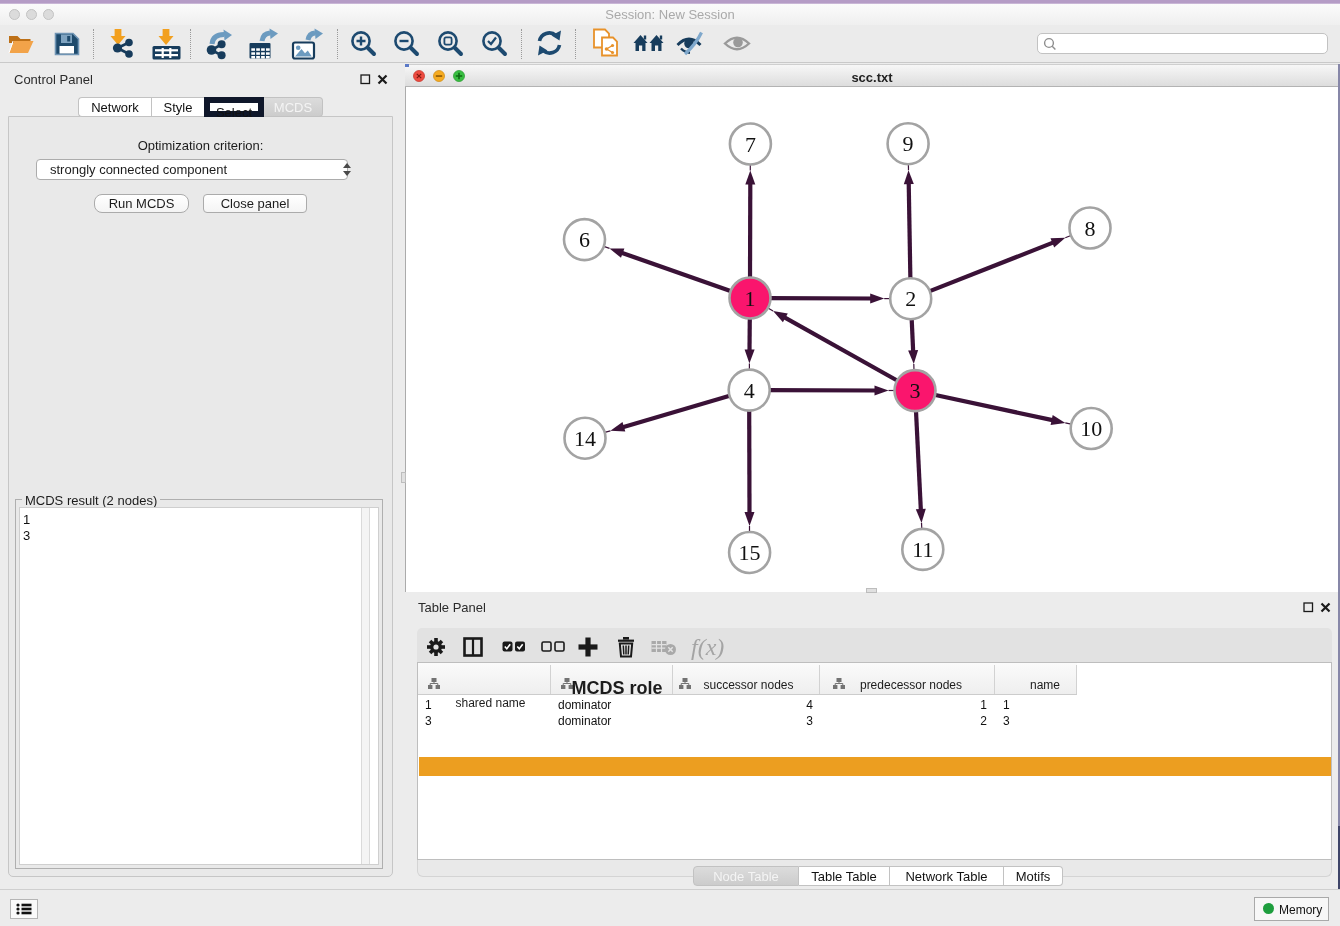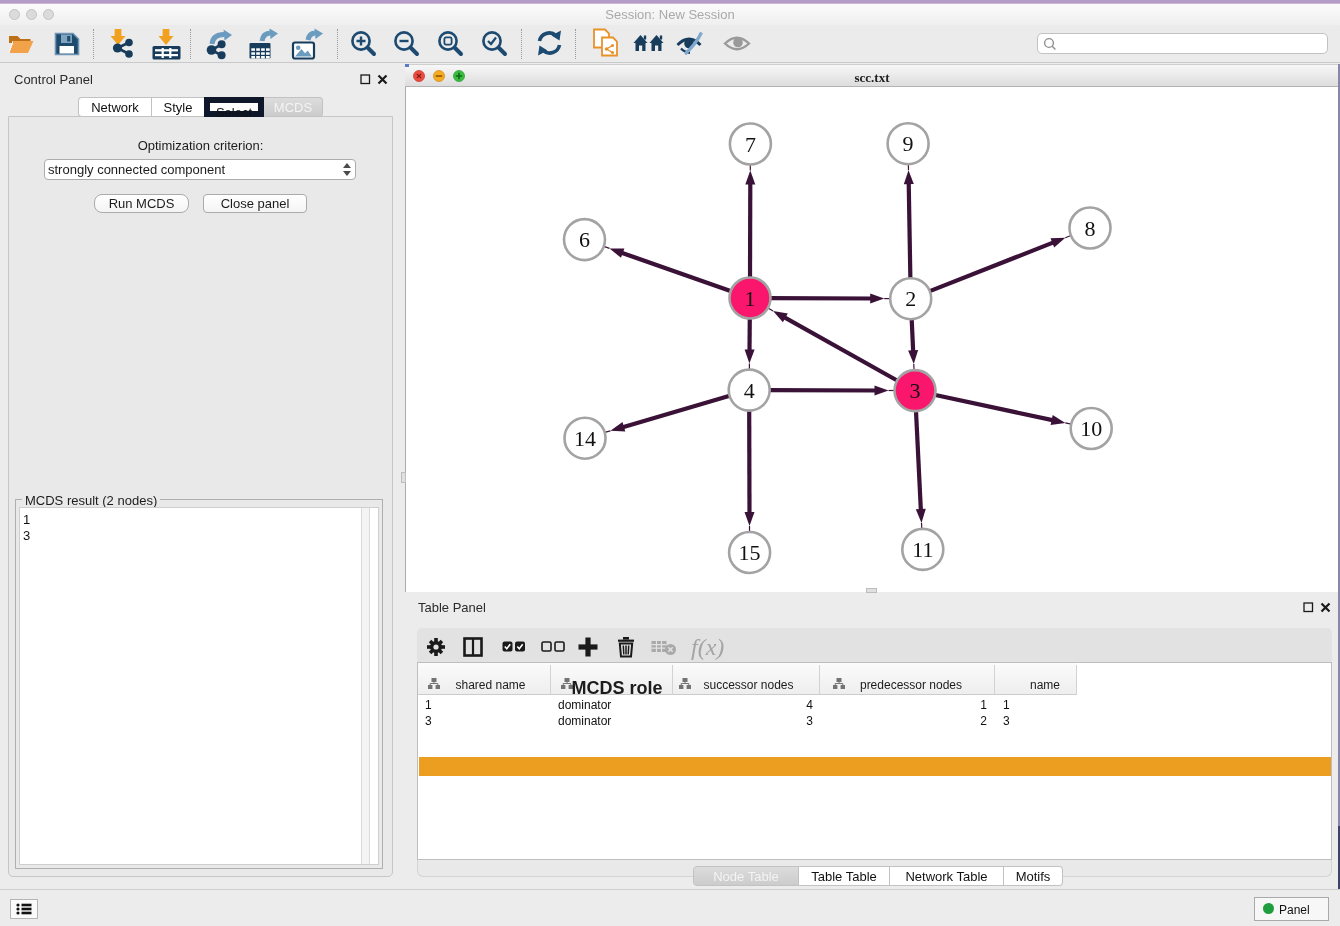--- a/index.html
+++ b/index.html
@@ -160,38 +160,38 @@
 <div class="abs" style="left:8px;top:116px;width:385px;height:761px;background:#E9E9E9;border:1px solid #C6C6C6;border-radius:0 0 5px 5px;"></div>
 
 <div class="abs" style="left:78px;top:97px;height:20px;display:flex;font-size:13px;">
   <div style="width:73px;background:#fff;border:1px solid #C2C2C2;border-right:none;border-radius:4px 0 0 4px;text-align:center;line-height:19px;color:#111;">Network</div>
   <div style="width:53px;background:#fff;border:1px solid #C2C2C2;border-right:none;text-align:center;line-height:19px;color:#111;">Style</div>
   <div style="width:60px;background:#fff;border:6px solid #0f172a;text-align:center;line-height:19px;color:#111;">Select</div>
   <div style="width:59px;background:linear-gradient(#DCDCDC,#CCCCCC);border:1px solid #C2C2C2;border-left:none;border-radius:0 4px 4px 0;text-align:center;line-height:19px;color:#F4F4F4;">MCDS</div>
 </div>
 <div class="abs" style="left:0;top:138px;width:401px;text-align:center;font-size:13px;color:#1c1c1c;">Optimization criterion:</div>
 
-<div class="abs" style="left:44px;top:159px;width:312px;height:21px;background:#fff;border:1px solid #ACACAC;border-radius:4px;font-size:13px;color:#1c1c1c;line-height:20px;padding-left:3px;">strongly connected component</div>
+<div class="abs" style="left:36px;top:159px;width:312px;height:21px;background:#fff;border:1px solid #ACACAC;border-radius:4px;font-size:13px;color:#1c1c1c;line-height:20px;padding-left:13px;">strongly connected component</div>
 <svg class="abs" style="left:341px;top:162px;" width="12" height="15">
     <path d="M6 1 L10 6 L2 6 Z" fill="#4a4a4a"></path>
     <path d="M6 14 L10 9 L2 9 Z" fill="#4a4a4a"></path>
   </svg>
 
 <div class="abs" style="left:94px;top:194px;width:95px;height:19px;background:linear-gradient(#FFFFFF,#F4F4F4);border:1px solid #ABABAB;border-radius:8px;text-align:center;font-size:13px;color:#1c1c1c;line-height:18px;">Run MCDS</div>
 <div class="abs" style="left:203px;top:194px;width:104px;height:19px;background:linear-gradient(#FFFFFF,#F4F4F4);border:1px solid #ABABAB;border-radius:4px;text-align:center;font-size:13px;color:#1c1c1c;line-height:18px;">Close panel</div>
 
 <div class="abs" style="left:15px;top:499px;width:368px;height:370px;border:1px solid #AFAFAF;"></div>
 <div class="abs" style="left:22px;top:493px;background:#E9E9E9;padding:0 3px;font-size:13px;color:#1c1c1c;">MCDS result (2 nodes)</div>
 <div class="abs" style="left:19px;top:507px;width:360px;height:358px;background:#fff;border:1px solid #CFCFCF;"></div>
 <div class="abs" style="left:361px;top:508px;width:9px;height:356px;background:#F4F4F4;border-left:1px solid #DADADA;border-right:1px solid #DADADA;"></div>
 <div class="abs" style="left:23px;top:512px;font-size:13px;line-height:16px;color:#111;">1<br>3</div>
 
 <div class="abs" style="left:405px;top:64px;width:934px;height:528px;background:#fff;border-left:1px solid #ABABAB;"></div>
 <div class="abs" style="left:405px;top:64px;width:934px;height:23px;background:linear-gradient(#F7F7F7,#DDDDDD);border-top:1px solid #cfcfcf;border-bottom:1px solid #B3B3B3;"></div>
-<div class="abs" style="left:405px;top:70px;width:934px;text-align:center;font-size:13px;font-weight:bold;color:#222;font-family:Liberation Serif, serif;">scc.txt</div>
+<div class="abs" style="left:405px;top:70px;width:934px;text-align:center;font-size:13px;font-weight:bold;color:#222;">scc.txt</div>
 <div class="abs" style="left:405px;top:64px;width:4px;height:3px;background:#5B79C7;"></div>
 
 <svg class="abs" style="left:413px;top:70px;" width="60" height="12">
  <circle cx="6" cy="6" r="5.5" fill="#EE4B40" stroke="#C63B31" stroke-width="0.8"></circle>
  <path d="M3.8 3.8 L8.2 8.2 M8.2 3.8 L3.8 8.2" stroke="#7E1810" stroke-width="1.2"></path>
  <circle cx="26" cy="6" r="5.5" fill="#F6AB20" stroke="#D18F1B" stroke-width="0.8"></circle>
  <rect x="22.8" y="5.2" width="6.4" height="1.7" fill="#935C06"></rect>
  <circle cx="46" cy="6" r="5.5" fill="#39BE41" stroke="#2F9E36" stroke-width="0.8"></circle>
  <path d="M46 2.8 L46 9.2 M42.8 6 L49.2 6" stroke="#0D6812" stroke-width="1.6"></path>
 </svg>
@@ -356,21 +356,21 @@
     <path d="M6 4 V5.5 M2.2 7 V5.5 H9.8 V7" stroke="#737373" stroke-width="1" fill="none"></path>
   </svg>
 <svg class="abs" style="left:833px;top:678px" width="12" height="11">
     <g fill="#737373">
       <rect x="3.5" y="0" width="5" height="4"></rect>
       <rect x="0" y="7" width="4.4" height="4"></rect>
       <rect x="7.6" y="7" width="4.4" height="4"></rect>
     </g>
     <path d="M6 4 V5.5 M2.2 7 V5.5 H9.8 V7" stroke="#737373" stroke-width="1" fill="none"></path>
   </svg>
-<div class="abs" style="left:438px;top:678px;width:105px;text-align:center;font-size:12px;color:#1c1c1c;">shared name</div>
+<div class="abs" style="left:438px;top:696px;width:105px;text-align:center;font-size:12px;color:#1c1c1c;">shared name</div>
 <div class="abs" style="left:569px;top:678px;width:96px;text-align:center;font-size:18px;color:#1c1c1c;font-weight:bold;">MCDS role</div>
 <div class="abs" style="left:686px;top:678px;width:125px;text-align:center;font-size:12px;color:#1c1c1c;">successor nodes</div>
 <div class="abs" style="left:838px;top:678px;width:146px;text-align:center;font-size:12px;color:#1c1c1c;">predecessor nodes</div>
 <div class="abs" style="left:994px;top:678px;width:82px;text-align:center;font-size:12px;color:#1c1c1c;margin-left:10px;">name</div>
 
 <div class="abs" style="left:425px;top:698px;font-size:12px;color:#111;">1</div>
 <div class="abs" style="left:558px;top:698px;font-size:12px;color:#111;">dominator</div>
 <div class="abs" style="left:760px;top:698px;width:53px;text-align:right;font-size:12px;color:#111;">4</div>
 <div class="abs" style="left:930px;top:698px;width:57px;text-align:right;font-size:12px;color:#111;">1</div>
 <div class="abs" style="left:1003px;top:698px;font-size:12px;color:#111;">1</div>
@@ -395,13 +395,13 @@
 <svg class="abs" style="left:16px;top:903px;" width="16" height="12">
  <circle cx="2" cy="2" r="1.6" fill="#111"></circle>
     <rect x="5.5" y="0.7" width="10" height="2.6" fill="#111"></rect>
  <circle cx="2" cy="6" r="1.6" fill="#111"></circle>
     <rect x="5.5" y="4.7" width="10" height="2.6" fill="#111"></rect>
  <circle cx="2" cy="10" r="1.6" fill="#111"></circle>
     <rect x="5.5" y="8.7" width="10" height="2.6" fill="#111"></rect>
 </svg>
 <div class="abs" style="left:1254px;top:897px;width:75px;height:24px;background:#F7F7F7;border:1px solid #A9A9A9;"></div>
 <div class="abs" style="left:1263px;top:903px;width:11px;height:11px;border-radius:50%;background:#1E9E3E;"></div>
-<div class="abs" style="left:1279px;top:903px;font-size:12px;color:#111;">Panel</div>
+<div class="abs" style="left:1279px;top:903px;font-size:12px;color:#111;">Memory</div>
 
 </body></html>

